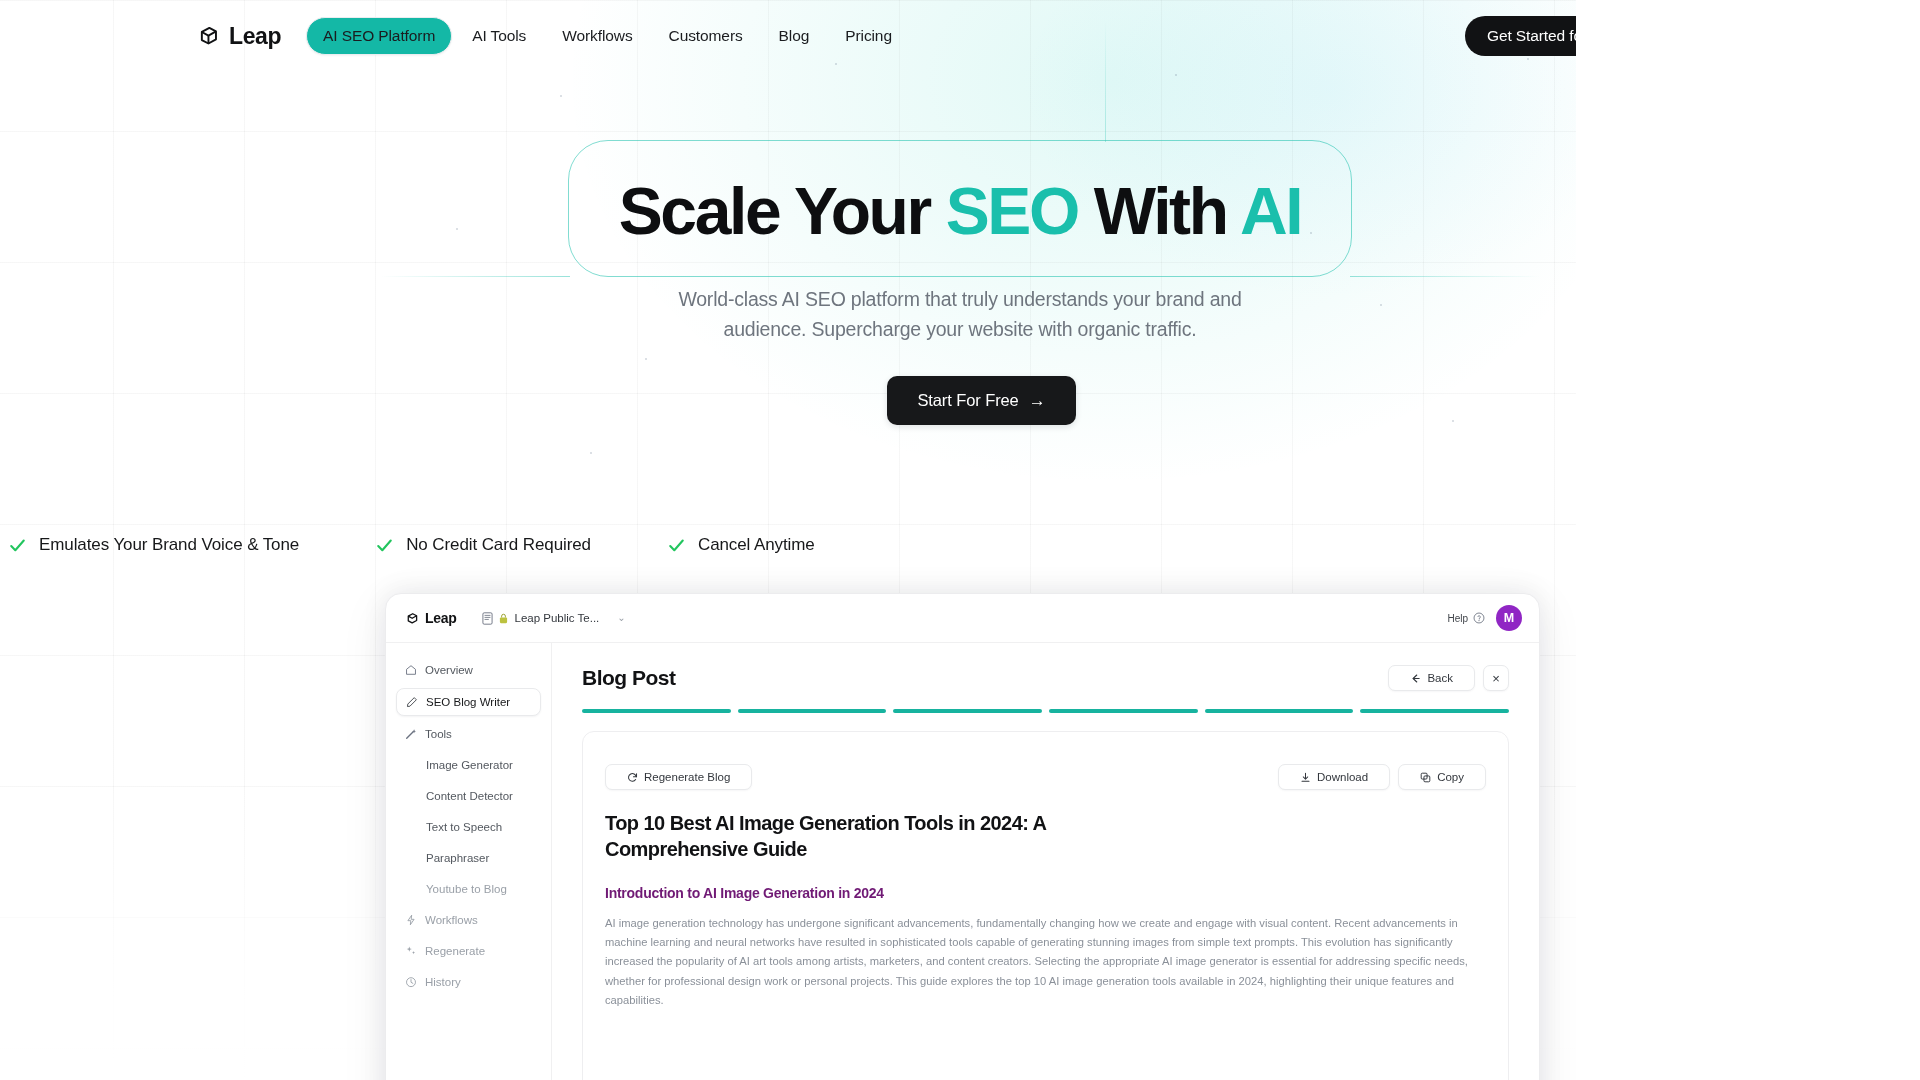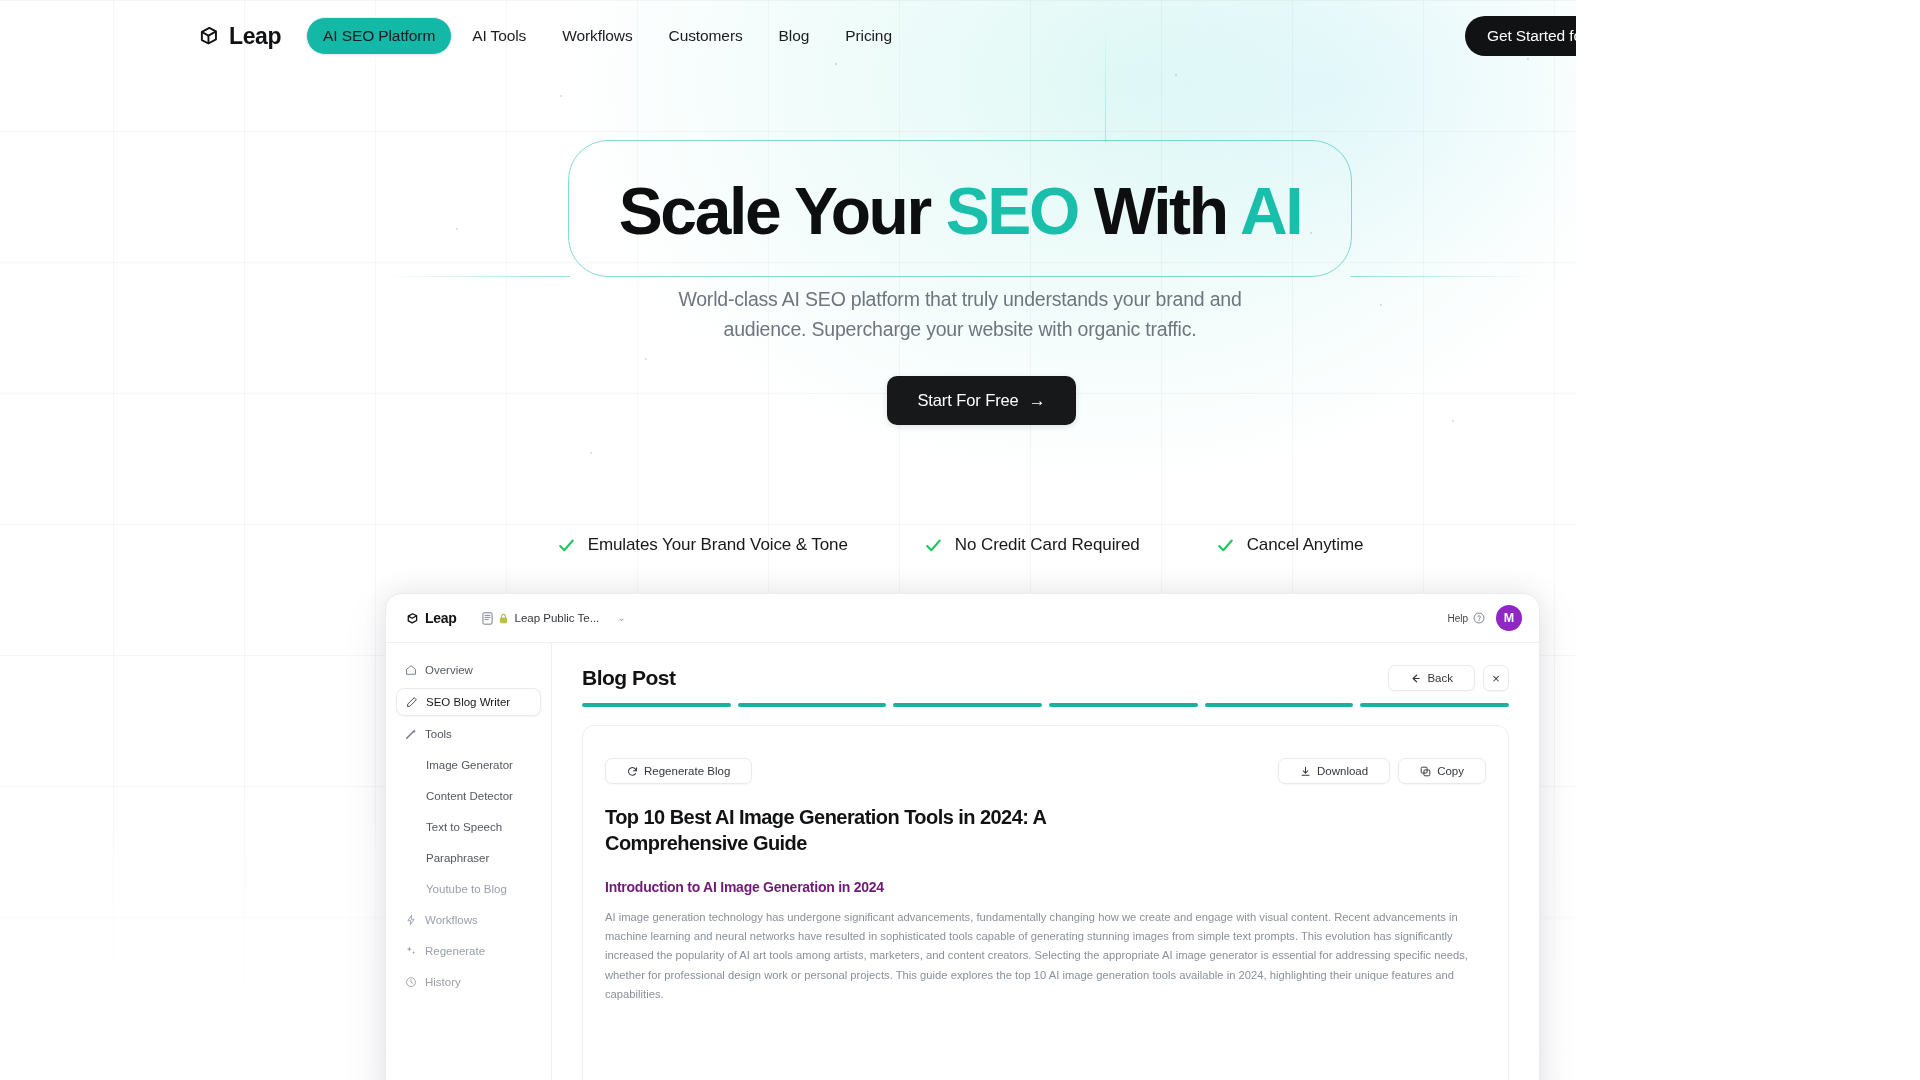--- a/index.html
+++ b/index.html
@@ -238,24 +238,23 @@
     cursor: pointer;
     font-family: inherit;
     letter-spacing: -0.1px;
     box-shadow: 0 2px 6px rgba(16,24,40,0.12);
     margin-left: 43px;
   }
   .btn-cta .arrow { font-size: 17px; line-height: 1; display: inline-block; }
 
   .hero-features {
     position: absolute;
-    left: 0; right: 0;
+    left: 8px; right: 0;
     top: 535px;
     display: flex;
-    justify-content: center;
     gap: 76px;
   }
   .feature {
     display: flex;
     align-items: center;
     gap: 12px;
     font-size: 17px;
     color: #17181a;
     letter-spacing: -0.1px;
     white-space: nowrap;
@@ -358,21 +357,21 @@
   }
   .side-item.sub { padding-left: 30px; color: #53585f; }
   .side-item.muted { color: #9aa0a8; }
   .side-icon { width: 12px; height: 12px; display: block; flex: none; }
 
   .app-main { flex: 1; padding: 22px 30px 0 30px; min-width: 0; }
 
   .panel-head {
     display: flex;
     align-items: center;
-    margin-bottom: 12px;
+    margin-bottom: 18px;
   }
   .panel-title {
     font-size: 21px;
     font-weight: 700;
     letter-spacing: -0.5px;
     color: #111214;
   }
   .panel-head-actions { margin-left: auto; display: flex; align-items: center; gap: 8px; }
   .btn-ghost-xs {
     display: inline-flex;

